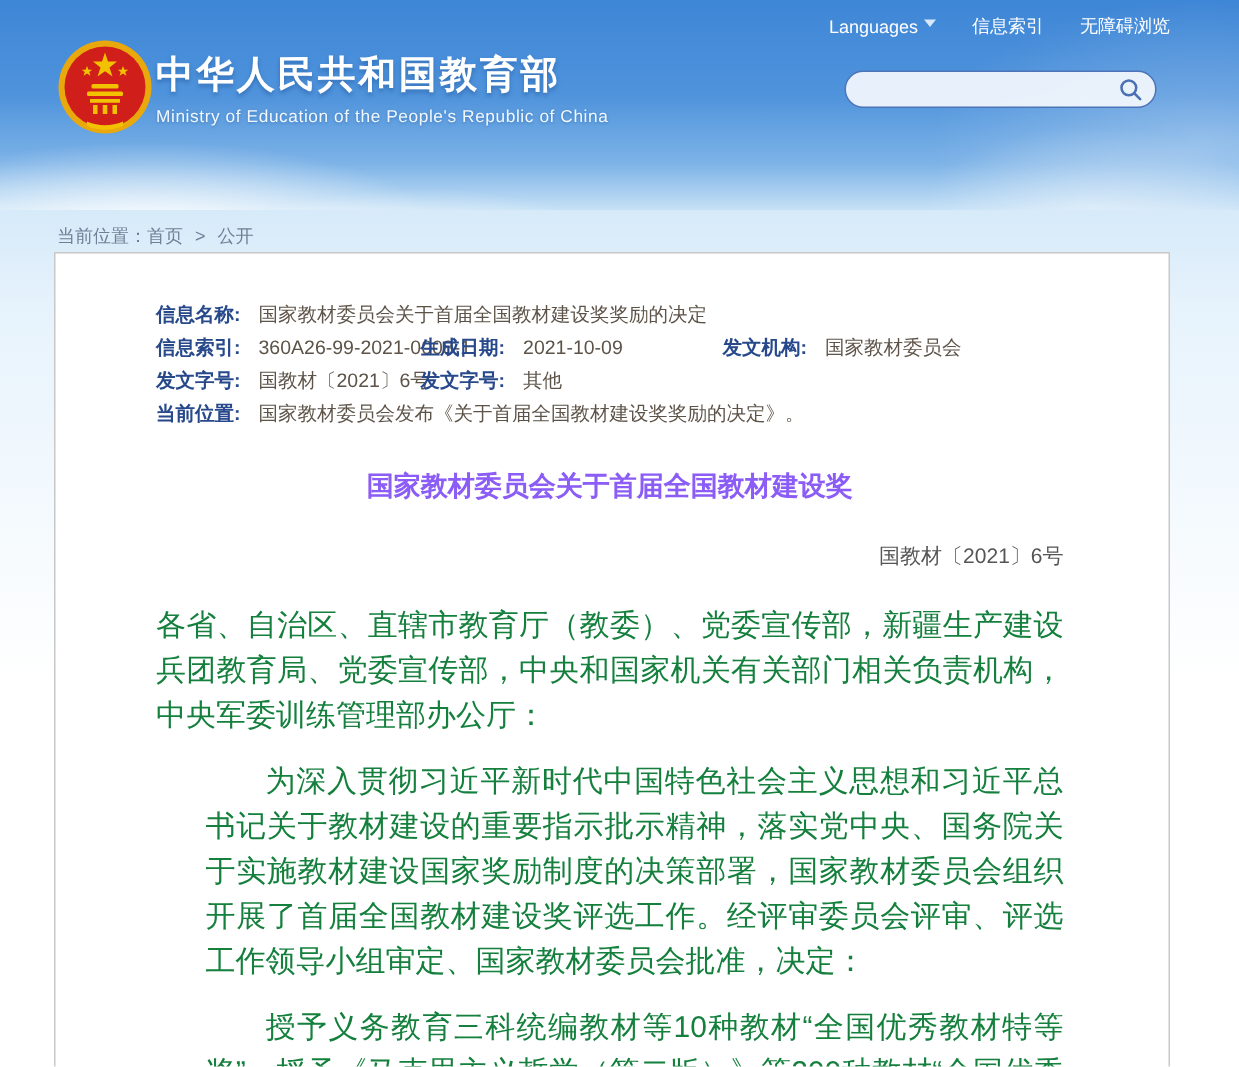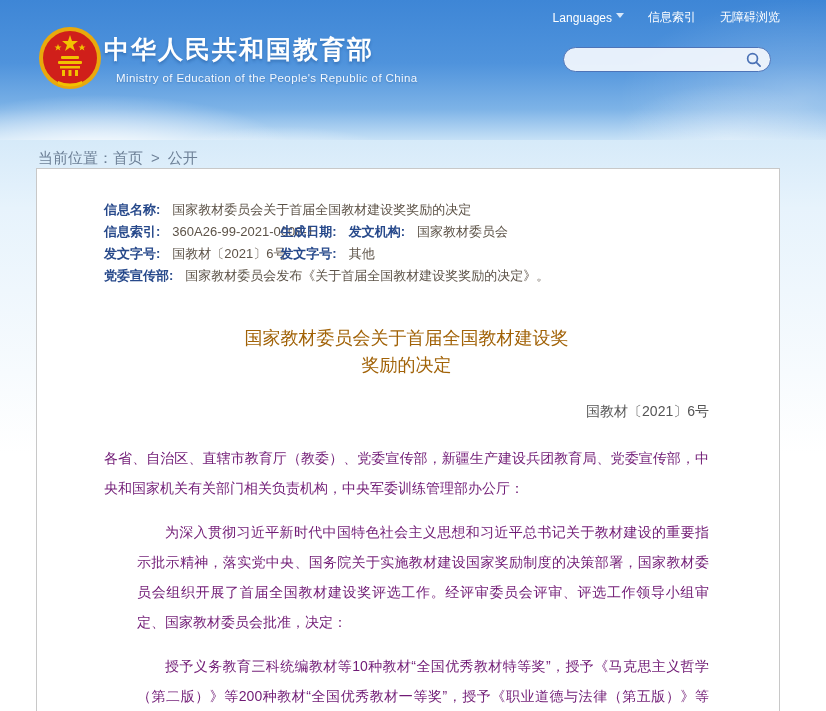--- a/index.html
+++ b/index.html
@@ -11,58 +11,58 @@
     background:
       radial-gradient(ellipse 320px 100px at 12% 112%, rgba(255,255,255,.95), rgba(255,255,255,0) 62%),
       radial-gradient(ellipse 220px 70px at 34% 120%, rgba(255,255,255,.75), rgba(255,255,255,0) 60%),
       radial-gradient(ellipse 260px 140px at 97% 70%, rgba(255,255,255,.28), rgba(255,255,255,0) 70%),
       radial-gradient(ellipse 160px 80px at 88% 100%, rgba(255,255,255,.35), rgba(255,255,255,0) 70%),
       linear-gradient(180deg,#3e86d6 0%,#4f93dc 45%,#7db3e7 78%,#c6e1f6 100%);
   }
   .emblem { position:absolute; left:38px; top:25px; width:64px; height:68px; }
   .site-title { position:absolute; left:104px; top:33px; color:#fff; font-size:25px;
     font-weight:bold; letter-spacing:2px; text-shadow:0 2px 3px rgba(25,75,140,.45); white-space:nowrap; }
-  .site-subtitle { position:absolute; left:116px; top:72px; color:#f2f8ff; font-size:11.5px;
+  .site-subtitle { position:absolute; left:104px; top:72px; color:#f2f8ff; font-size:11.5px;
     letter-spacing:.4px; text-shadow:0 1px 2px rgba(25,75,140,.4); white-space:nowrap; }
 
   .top-links { position:absolute; top:9px; right:46px; display:flex; align-items:center;
     gap:24px; color:#fff; font-size:12px; }
   .top-links a { color:#fff; text-decoration:none; display:flex; gap:4px; cursor:pointer; }
   .chevron { display:inline-block; width:0; height:0; border-left:4px solid transparent;
     border-right:4px solid transparent; border-top:5px solid #d8e8fa; margin-top:2px; }
 
   .search { position:absolute; left:563px; top:47px; width:208px; height:25px;
     background:rgba(243,248,253,.93); border:1px solid #4d74b8; border-radius:13px;
     display:flex; align-items:center; padding:0 8px 0 12px; }
   .search input { flex:1; border:none; outline:none; background:transparent;
     font-size:12px; color:#333; min-width:0; }
   .search .mag { width:17px; height:17px; cursor:pointer; flex:0 0 auto; }
 
   
   .below { width:826px; height:571px;
     background:linear-gradient(180deg,#d6eaf9 0%,#e7f3fc 12%,#ffffff 55%); }
-  .breadcrumb { padding:9px 0 0 38px; height:28px; font-size:15px; color:#6d8097; }
+  .breadcrumb { padding:9px 0 0 38px; height:28px; font-size:12px; color:#6d8097; }
   .breadcrumb a { color:#6d8097; text-decoration:none; cursor:pointer; }
   .breadcrumb .sep { margin:0 8px; }
 
   .content-box { margin-left:36px; width:744px; height:545px; background:#fff;
     border:1px solid #c8c8c8; padding:32px 70px 0 67px; }
 
   
   .meta { font-size:13px; color:#5d5348; }
   .meta .row { display:flex; line-height:18px; margin-bottom:4px; white-space:nowrap; }
   .m-label { color:#27498b; font-weight:bold; margin-right:12px; flex:0 0 auto; }
   .m-val-1 { width:108px; flex:0 0 auto; }
   .m-val-2 { width:133px; flex:0 0 auto; }
 
   
-  .article-title { margin-top:40px; text-align:center; font-size:18px; font-weight:normal;
-    color:#a16207; line-height:27px; }
+  .article-title { margin-top:26px; text-align:center; font-size:18px; font-weight:bold;
+    color:#8b5cf6; line-height:27px; }
   .doc-number { margin-top:24px; text-align:right; font-size:14px; color:#555; }
-  .body-text p { font-size:14px; color:#701a75; line-height:30px; text-align:justify; }
+  .body-text p { font-size:20px; color:#15803d; line-height:30px; text-align:justify; }
   .body-text .p-first { margin-top:22px; }
   .body-text .p-next  { margin-top:14px; text-indent:2em;margin-left:33px; }
 </style>
 </head>
 <body>
 
 <div class="header">
   <svg class="emblem" viewBox="0 0 64 68">
     <circle cx="32" cy="33" r="31" fill="#e9a90c"></circle>
     <circle cx="32" cy="33" r="27" fill="#d01f1a"></circle>
@@ -108,38 +108,38 @@
 
     <div class="meta">
       <div class="row">
         <span class="m-label">信息名称:</span>
         <span>国家教材委员会关于首届全国教材建设奖奖励的决定</span>
       </div>
       <div class="row">
         <span class="m-label">信息索引:</span>
         <span class="m-val-1">360A26-99-2021-0008-1</span>
         <span class="m-label">生成日期:</span>
+        <span class="m-val-2">2021-10-09</span>
         <span class="m-label">发文机构:</span>
         <span>国家教材委员会</span>
       </div>
       <div class="row">
         <span class="m-label">发文字号:</span>
         <span class="m-val-1">国教材〔2021〕6号</span>
         <span class="m-label">发文字号:</span>
         <span>其他</span>
       </div>
       <div class="row">
-        <span class="m-label">党委宣传部:</span>
+        <span class="m-label">当前位置:</span>
         <span>国家教材委员会发布《关于首届全国教材建设奖奖励的决定》。</span>
       </div>
     </div>
 
     <div class="article-title">
       <div>国家教材委员会关于首届全国教材建设奖</div>
-      <div>奖励的决定</div>
     </div>
 
     <div class="doc-number">国教材〔2021〕6号</div>
 
     <div class="body-text">
       <p class="p-first">各省、自治区、直辖市教育厅（教委）、党委宣传部，新疆生产建设兵团教育局、党委宣传部，中央和国家机关有关部门相关负责机构，中央军委训练管理部办公厅：</p>
       <p class="p-next">为深入贯彻习近平新时代中国特色社会主义思想和习近平总书记关于教材建设的重要指示批示精神，落实党中央、国务院关于实施教材建设国家奖励制度的决策部署，国家教材委员会组织开展了首届全国教材建设奖评选工作。经评审委员会评审、评选工作领导小组审定、国家教材委员会批准，决定：</p>
       <p class="p-next">授予义务教育三科统编教材等10种教材“全国优秀教材特等奖”，授予《马克思主义哲学（第二版）》等200种教材“全国优秀教材一等奖”，授予《职业道德与法律（第五版）》等789种教材“全国优秀教材二等奖”，授予国家教材委员会语文学科专家委员会等99个集体“全国教材建设先进集体”称号，授予丁增稳等200名同志“全国教材建设先进个人”称号。</p>
     </div>
 

